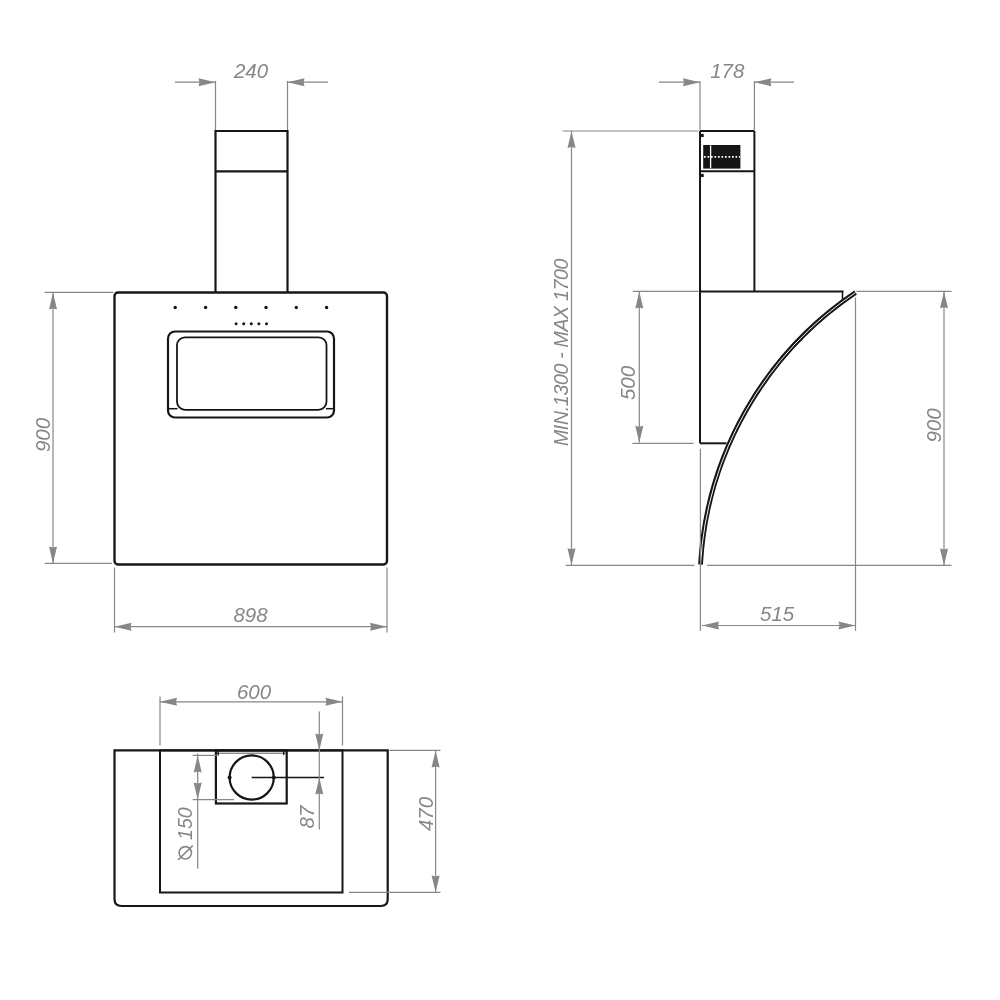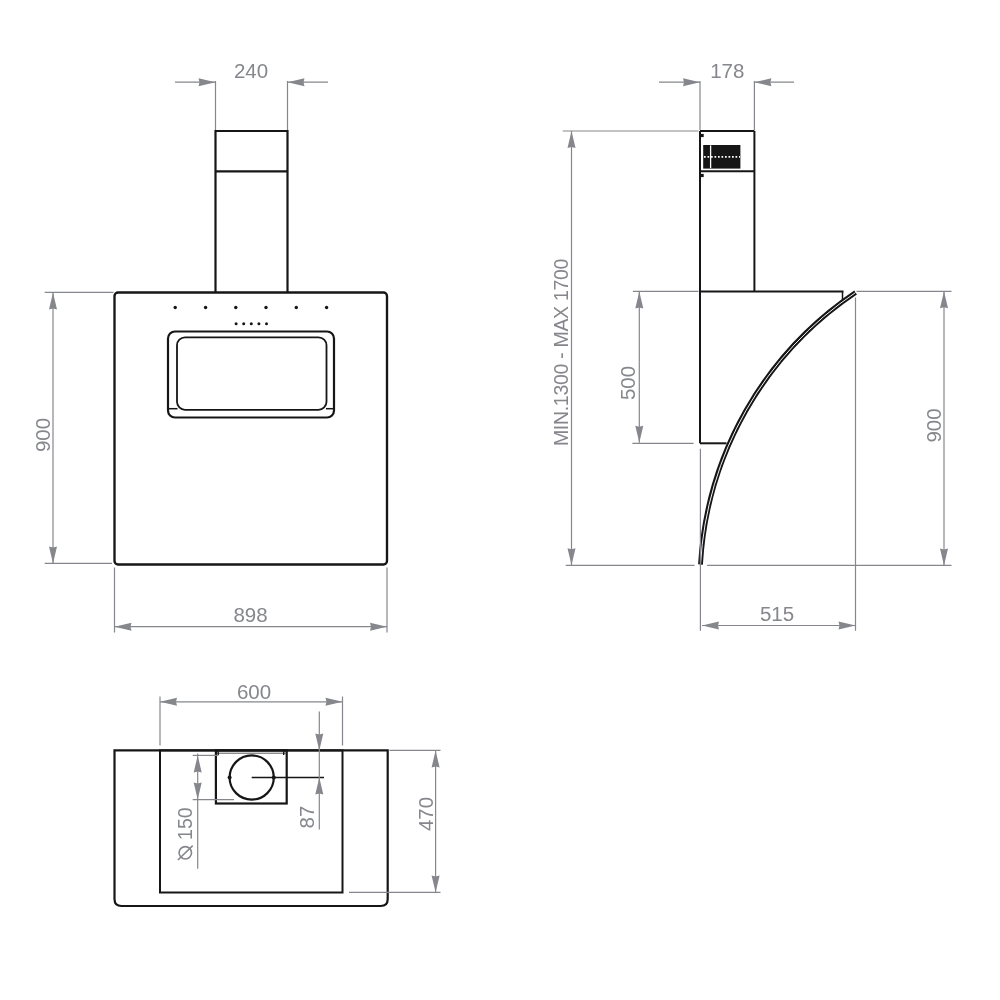--- a/index.html
+++ b/index.html
@@ -1,16 +1,16 @@
 <!DOCTYPE html>
 <html><head>
 <meta charset="utf-8">
 <style>
   html,body{margin:0;padding:0;background:#ffffff;}
-  .wrap{width:1000px;height:1000px;background:#15803d;}
+  .wrap{width:1000px;height:1000px;background:#15803d;font-style:italic;}
   text{font-family:"Liberation Sans", sans-serif;fill:#85878c;}
 </style>
 </head>
 <body>
 <div class="wrap">
 <svg width="1000" height="1000" viewBox="0 0 1000 1000" xmlns="http://www.w3.org/2000/svg">
 
 <rect x="0" y="0" width="1000" height="1000" fill="#ffffff"></rect>
 
 <g stroke="#161616" stroke-width="2.2" fill="none">

